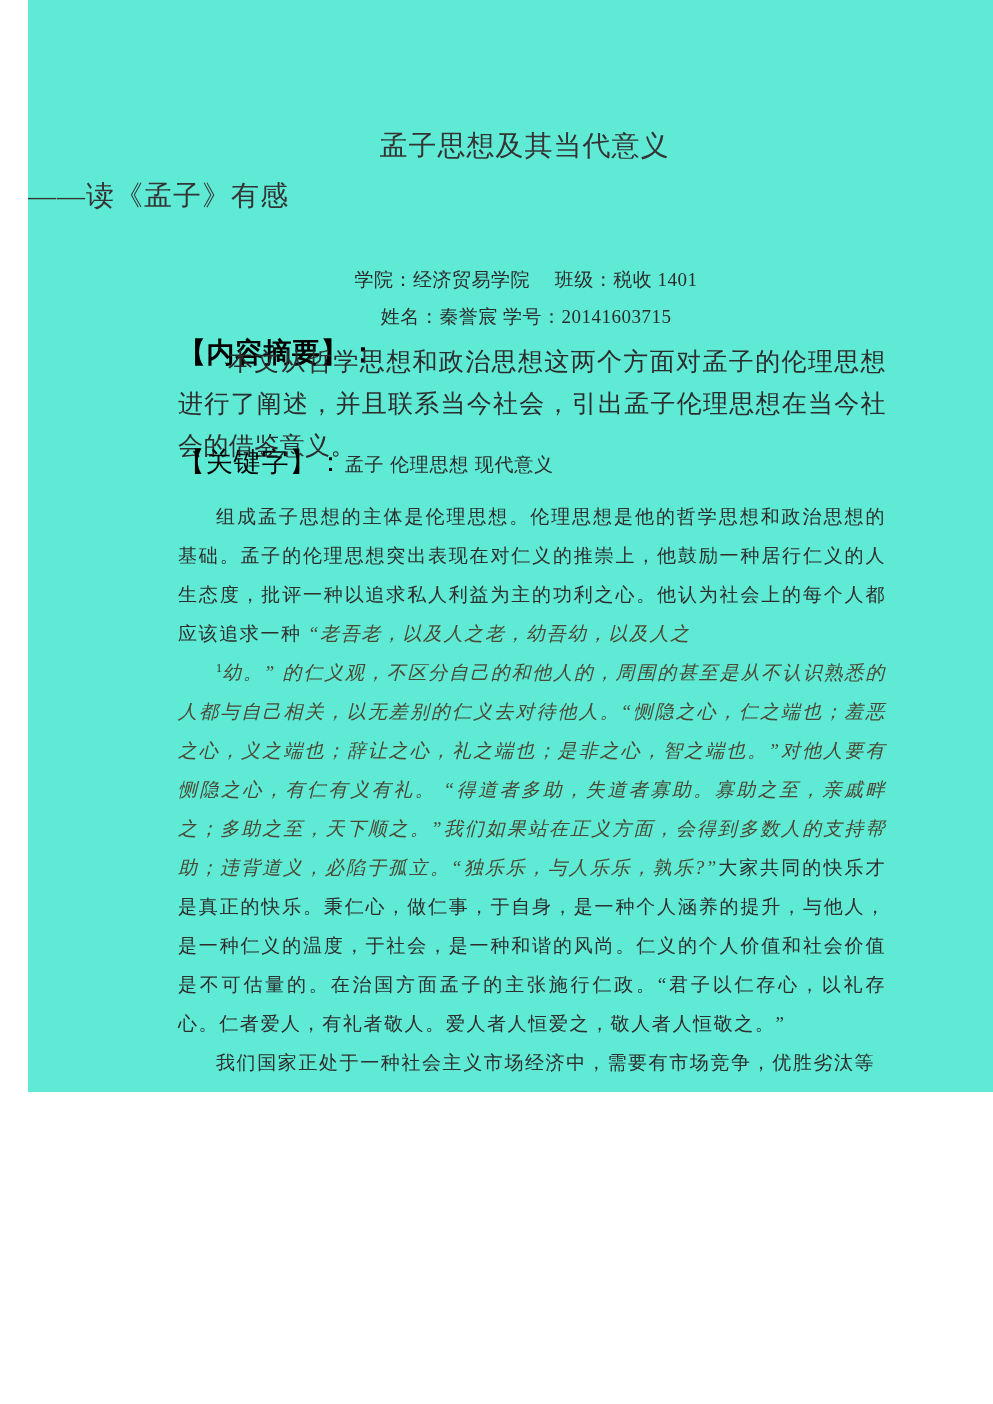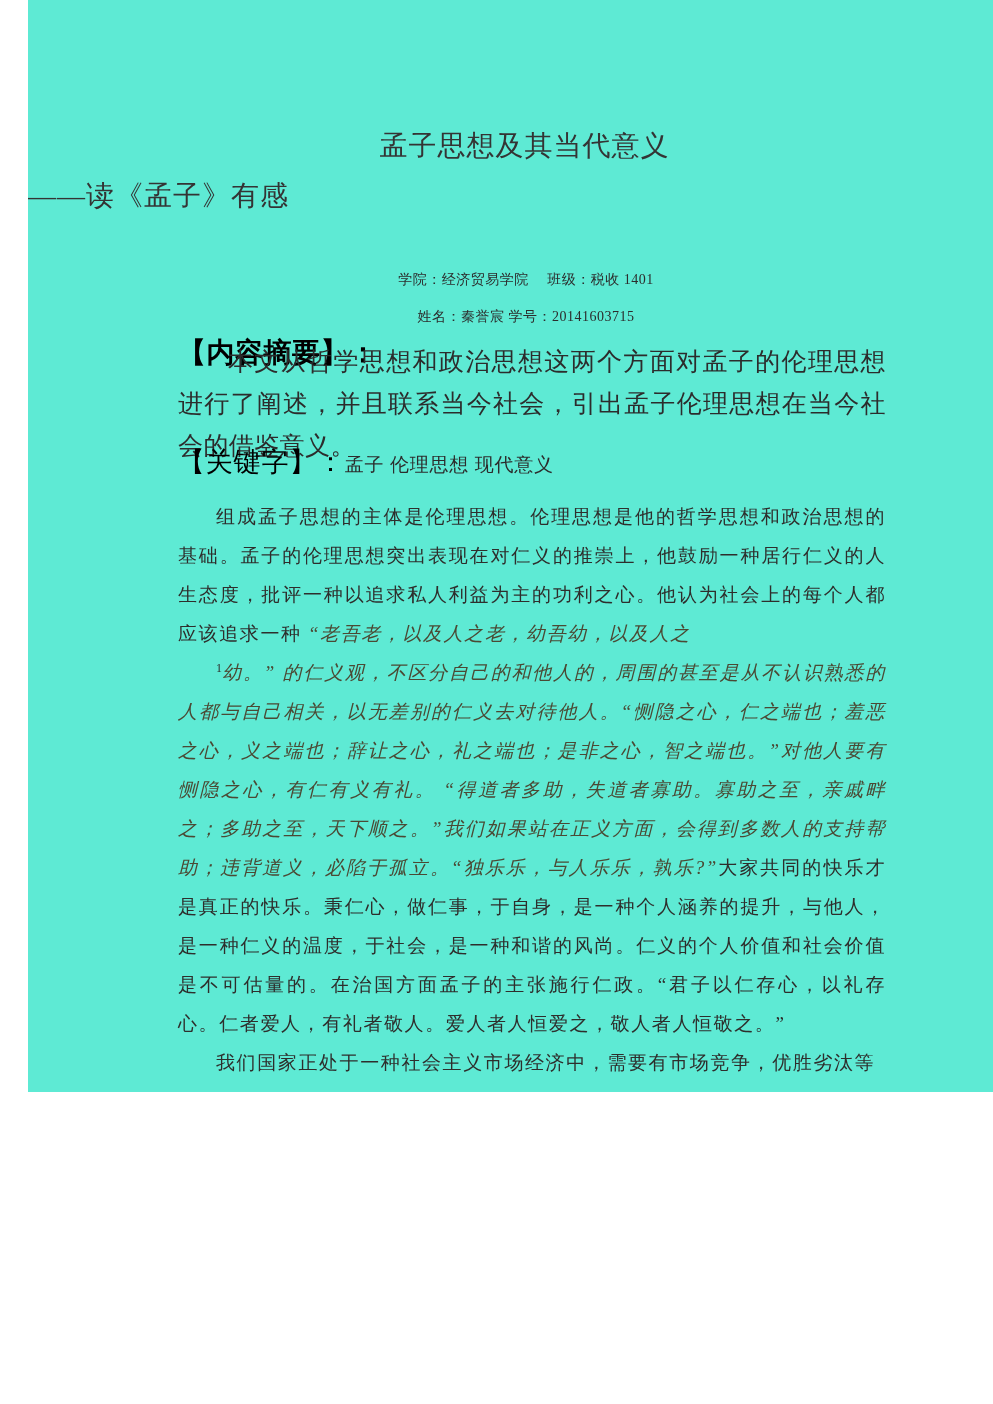--- a/index.html
+++ b/index.html
@@ -26,21 +26,21 @@
     top:176px;left:0;width:993px;
     text-align:left;
     font-size:28px;line-height:40px;
     letter-spacing:1px;
     color:#343434;
     font-weight:400;
   }
   .meta-line{
     left:143px;width:710px;
     text-align:center;
-    font-size:14px;line-height:26px;
+    font-size:19px;line-height:26px;
     color:#2c2c2c;
     letter-spacing:0.5px;
   }
   .meta-1{top:267px;}
   .meta-2{top:304px;}
   .section-label{
     left:150px;
     font-size:28px;line-height:26px;
     font-weight:700;
     color:#000000;

